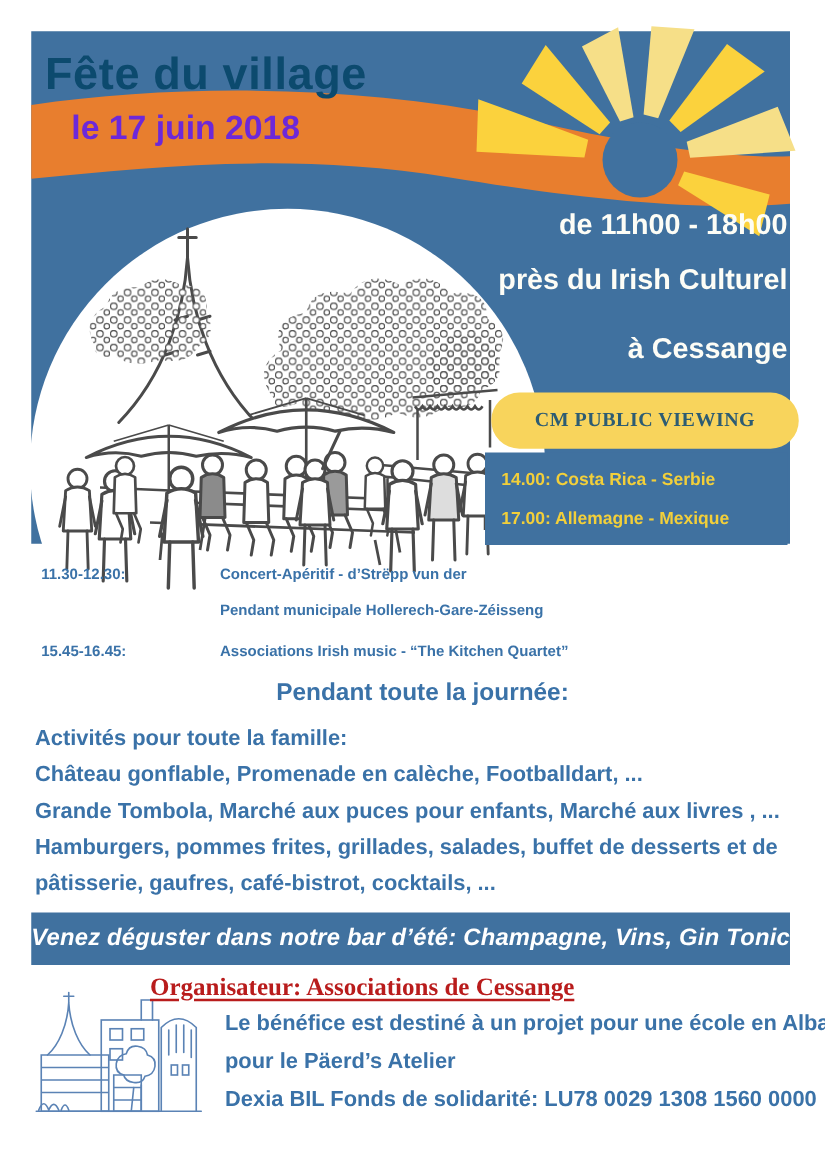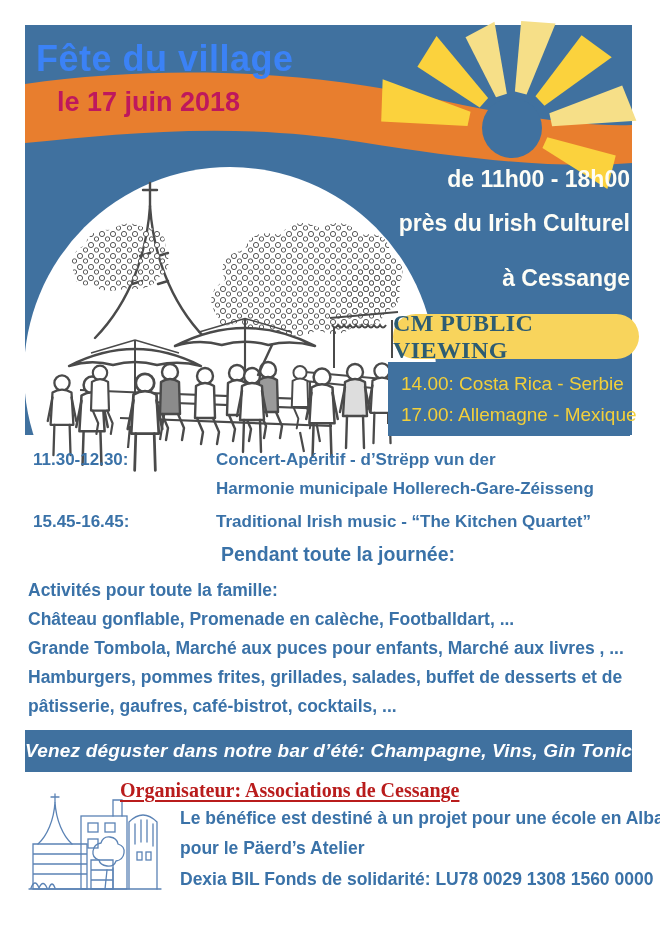--- a/index.html
+++ b/index.html
@@ -1,37 +1,37 @@
 <!DOCTYPE html>
 <html><head>
 <meta charset="utf-8">
 <style>
   html,body{margin:0;padding:0;background:#ffffff;}
   .page{position:relative;width:660px;height:928px;background:#ffffff;overflow:hidden;
         font-family:"Liberation Sans",sans-serif;}
   .bg-art{position:absolute;left:0;top:0;z-index:0;}
   .txt{position:absolute;z-index:2;}
 
-  .title{left:36px;top:38px;font-size:36px;font-weight:700;color:#3b82f6;letter-spacing:0.5px;}
-  .date{left:57px;top:87px;font-size:27px;font-weight:700;color:#be185d;}
+  .title{left:36px;top:38px;font-size:36px;font-weight:700;color:#0c4a6e;letter-spacing:0.5px;}
+  .date{left:57px;top:87px;font-size:27px;font-weight:700;color:#6d28d9;}
 
   .right-info{right:30px;text-align:left;font-size:23px;font-weight:700;color:#fdfdf6;}
   .hours{top:166px;}
   .loc1{top:210px;}
   .loc2{top:265px;}
 
   .pill{left:393px;top:314px;width:246px;height:45px;background:#f8d45c;border-radius:24px;
         display:flex;align-items:center;justify-content:center;
-        font-family:"Liberation Serif",serif;font-size:24px;font-weight:700;
+        font-family:"Liberation Serif",serif;font-size:16px;font-weight:700;
         color:#2d5c73;letter-spacing:0.4px;}
   .matchbox{left:388px;top:362px;width:242px;height:74px;background:#40719f;
         padding:6px 0 0 13px;box-sizing:border-box;}
-  .matchbox div{font-size:19px;font-weight:400;color:#f2cf3a;line-height:31px;white-space:nowrap;}
-
-  .sched{left:33px;color:#3a72a8;font-weight:700;font-size:17px;line-height:29px;display:flex;gap:40px;}
+  .matchbox div{font-size:14px;font-weight:700;color:#f2cf3a;line-height:31px;white-space:nowrap;}
+
+  .sched{left:33px;color:#3a72a8;font-weight:700;font-size:12px;line-height:29px;display:flex;}
   .sched .t{width:143px;flex:none;}
   .sched1{top:445px;}
   .sched2{top:507px;}
 
   .pendant{left:0;top:543px;width:676px;text-align:center;font-size:19.5px;font-weight:700;color:#3a72a8;}
 
   .para{left:28px;top:576px;width:615px;font-size:17.5px;font-weight:700;color:#3a72a8;line-height:29px;}
 
   .banner{left:25px;top:730px;width:607px;height:42px;background:#40719f;
         display:flex;align-items:center;justify-content:center;}
@@ -171,27 +171,27 @@
   <div class="txt pill">CM PUBLIC VIEWING</div>
   <div class="txt matchbox">
     <div>14.00: Costa Rica - Serbie</div>
     <div>17.00: Allemagne - Mexique</div>
   </div>
 
   <div class="txt sched sched1">
     <div class="t">11.30-12.30:</div>
     <div>
       <div>Concert-Apéritif  - d’Strëpp vun der</div>
-      <div>Harmonie municipale Hollerech-Gare-Zéisseng</div>
+      <div>Pendant municipale Hollerech-Gare-Zéisseng</div>
     </div>
   </div>
   <div class="txt sched sched2">
     <div class="t">15.45-16.45:</div>
     <div>
-      <div>Traditional Irish music - “The Kitchen Quartet”</div>
+      <div>Associations Irish music - “The Kitchen Quartet”</div>
     </div>
   </div>
 
   <div class="txt pendant">Pendant toute la journée:</div>
   <div class="txt para">
     <div>Activités pour toute la famille:</div>
     <div>Château gonflable, Promenade en calèche, Footballdart, ...</div>
     <div>Grande Tombola, Marché aux puces pour enfants, Marché aux livres , ...</div>
     <div>Hamburgers, pommes frites, grillades, salades, buffet de desserts et de</div>
     <div>pâtisserie, gaufres, café-bistrot, cocktails, ...</div>

